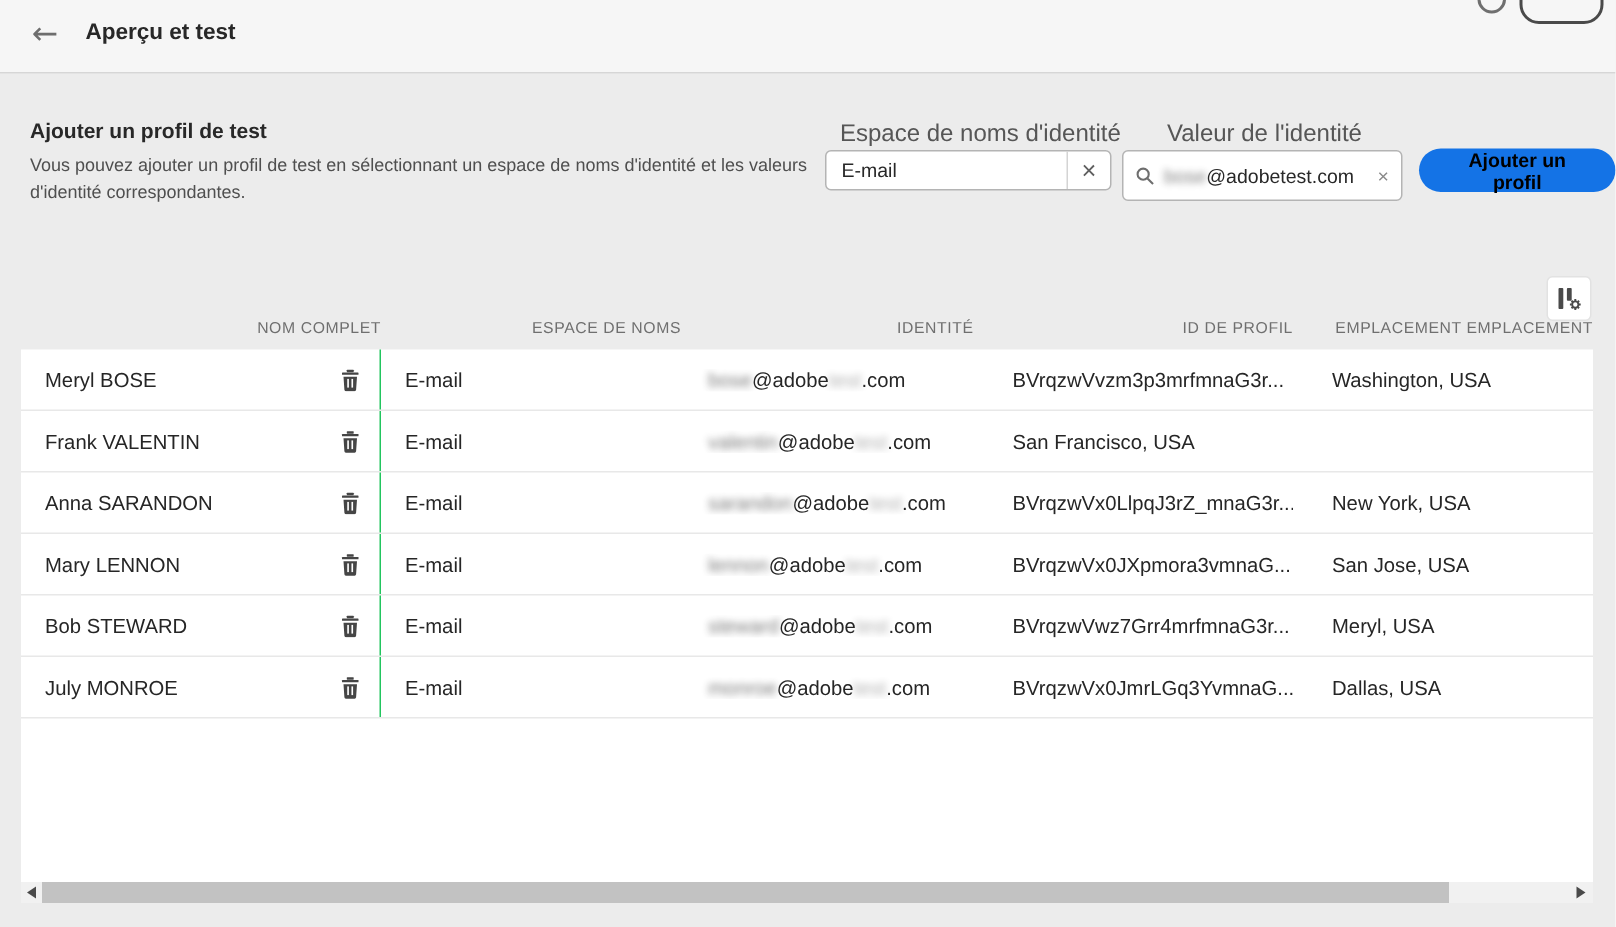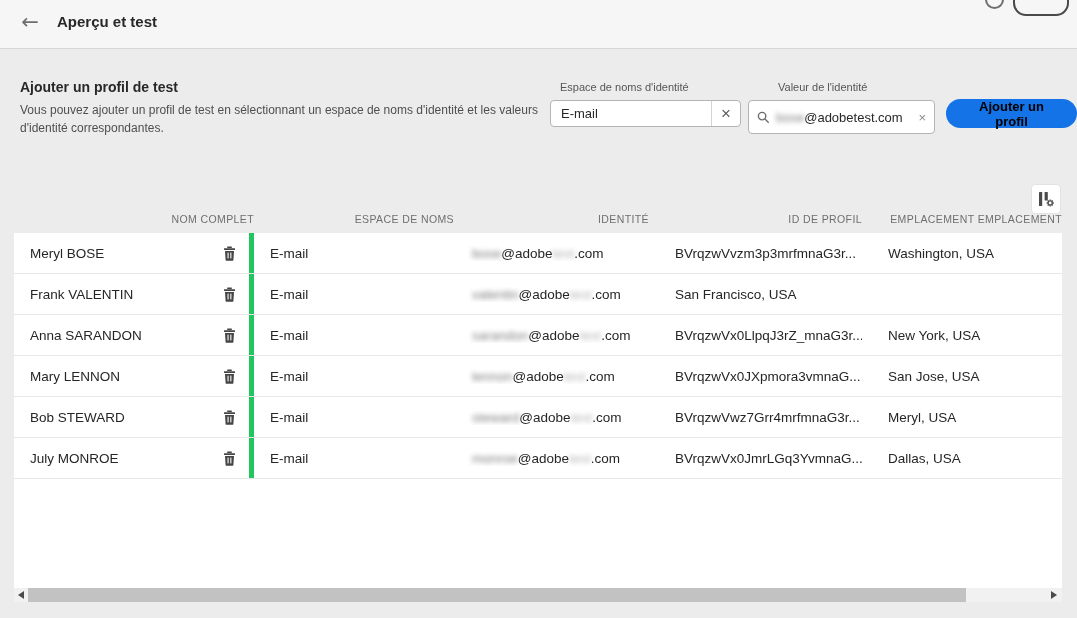--- a/index.html
+++ b/index.html
@@ -13,21 +13,21 @@
   }
   
   .topbar{position:absolute;left:0;top:0;width:1077px;height:48px;background:#f6f6f6;border-bottom:1px solid #d6d6d6;}
   .back-btn{position:absolute;left:16px;top:8px;width:28px;height:28px;background:none;border:none;font-size:21px;color:#6e6e6e;cursor:pointer;font-family:"DejaVu Sans",sans-serif;padding:0;}
   .page-title{position:absolute;left:57px;top:13px;font-size:15px;font-weight:bold;color:#282828;}
   .help-partial{position:absolute;left:985px;top:-10px;width:15px;height:15px;border:2.5px solid #6f6f6f;border-radius:50%;background:transparent;}
   .pill-partial{position:absolute;left:1013px;top:-14px;width:52px;height:26px;border:2px solid #4a4a4a;border-radius:13px;background:transparent;}
   
   .section-title{position:absolute;left:20px;top:79px;font-size:14px;font-weight:bold;color:#282828;}
   .section-desc{position:absolute;left:20px;top:101px;width:525px;font-size:12px;line-height:1.5;color:#4f4f4f;}
-  .field-label{position:absolute;font-size:11px;color:#565656;}
+  .field-label{position:absolute;font-size:16px;color:#565656;}
   .ns-label{left:560px;top:81px;}
   .idv-label{left:778px;top:81px;}
   .ns-box{position:absolute;left:550px;top:100px;width:191px;height:27px;box-sizing:border-box;background:#fff;border:1px solid #b4b4b4;border-radius:4px;display:flex;align-items:center;cursor:pointer;}
   .ns-value{flex:1;padding-left:10px;font-size:13px;color:#282828;}
   .ns-clear{width:29px;height:100%;border-left:1px solid #d4d4d4;background:none;border-top:none;border-right:none;border-bottom:none;display:flex;align-items:center;justify-content:center;color:#5f5f5f;font-size:17px;cursor:pointer;padding:0;}
   .search-box{position:absolute;left:748px;top:100px;width:187px;height:27px;box-sizing:border-box;background:#fff;border:1px solid #b4b4b4;border-radius:4px;display:flex;align-items:center;padding:16px 8px;gap:6px;font-size:13px;color:#282828;cursor:text;}
   .search-clear{margin-left:auto;background:none;border:none;color:#8a8a8a;font-size:13px;cursor:pointer;padding:0;}
   .add-btn{position:absolute;left:946px;top:99px;height:29px;padding:0 17px;border:none;border-radius:15px;background:#1473e6;color:#000000;font-weight:bold;font-size:13px;font-family:inherit;display:flex;align-items:center;cursor:pointer;}
   .redact{filter:blur(2.4px);opacity:.6;}
   .redact.mid{opacity:.35;}
@@ -36,21 +36,21 @@
   .thead{position:absolute;left:14px;top:203px;width:1048px;height:22px;display:grid;grid-template-columns:240px 200px 195px 213px 200px;align-items:end;}
   .th{font-size:10.5px;color:#6f6f6f;letter-spacing:.4px;white-space:nowrap;text-align:right;}
   .pc0{padding-left:16px;box-sizing:border-box;}
   .pc1{padding-left:16px;box-sizing:border-box;}
   .pc2{padding-left:18px;box-sizing:border-box;}
   .pc3{padding-left:26px;box-sizing:border-box;}
   .pc4{padding-left:26px;box-sizing:border-box;}
   .table-card{position:absolute;left:14px;top:233px;width:1048px;height:369px;background:#fff;}
   .tr{display:grid;grid-template-columns:240px 200px 195px 213px 200px;height:41px;box-sizing:border-box;border-bottom:1px solid #e8e8e8;align-items:center;font-size:13.5px;color:#262626;}
   .td{white-space:nowrap;overflow:hidden;}
-  .td.name-cell{height:100%;border-right:5px solid #22c55e;display:flex;align-items:center;justify-content:space-between;padding:0 10px 0 16px;box-sizing:border-box;}
+  .td.name-cell{height:100%;border-right:1px solid #22c55e;display:flex;align-items:center;justify-content:space-between;padding:0 10px 0 16px;box-sizing:border-box;}
   .trash-btn{background:none;border:none;padding:2px 3px;cursor:pointer;display:flex;align-items:center;}
   
   .hscroll{position:absolute;left:0;bottom:0;width:1048px;height:14px;background:#f1f1f1;}
   .hthumb{position:absolute;left:14px;top:0;width:938px;height:14px;background:#c2c2c2;cursor:pointer;}
   .arr{position:absolute;top:3px;width:0;height:0;cursor:pointer;}
   .arr-left{left:4px;border-top:4px solid transparent;border-bottom:4px solid transparent;border-right:6px solid #4a4a4a;}
   .arr-right{right:5px;border-top:4px solid transparent;border-bottom:4px solid transparent;border-left:6px solid #4a4a4a;}
 </style>
 </head>
 <body>

